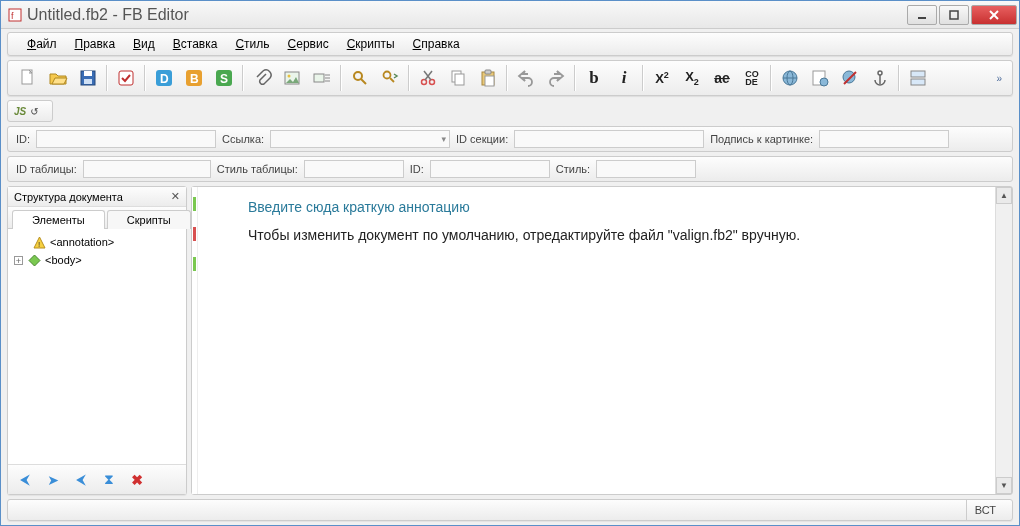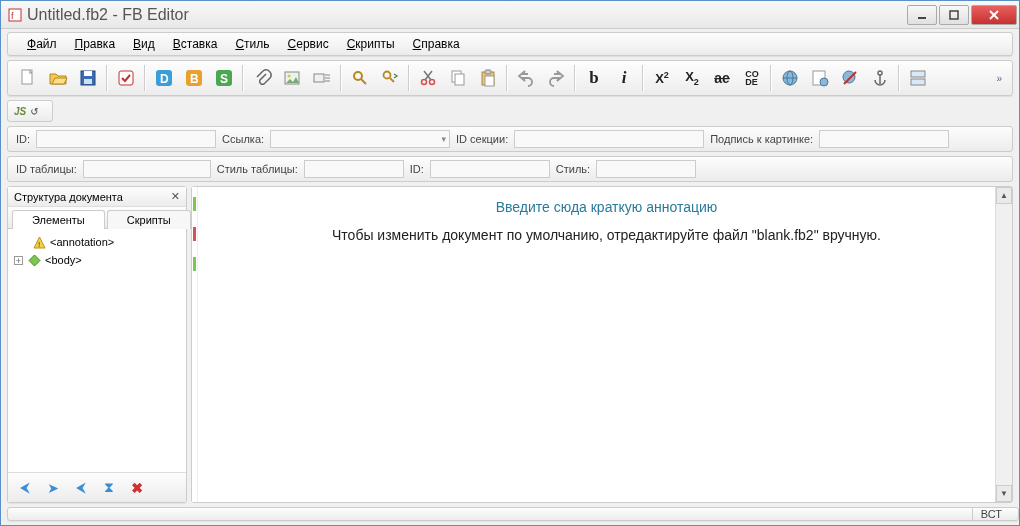--- a/index.html
+++ b/index.html
@@ -35,28 +35,28 @@
 .tree { flex: 1; padding: 4px 6px; font-size: 11px; overflow: auto; }
 .tree-row { display: flex; align-items: center; height: 18px; gap: 4px; cursor: pointer; }
 .tree-row .ind { width: 14px; text-align: center; color: #666; }
 .tree-ico { width: 14px; height: 14px; display: flex; align-items: center; justify-content: center; font-size: 11px; }
 .side-foot { height: 30px; border-top: 1px solid #ddd; background: linear-gradient(#fdfdfd,#ececec); display: flex; align-items: center; gap: 6px; padding: 0 6px; }
 .foot-btn { width: 22px; height: 20px; display: flex; align-items: center; justify-content: center; cursor: pointer; font-size: 14px; }
 .editor-pane { flex: 1; border: 1px solid #ccc; border-radius: 3px; background: #fff; display: flex; position: relative; }
 .editor-gutter { width: 6px; background: #fff; border-right: 1px solid #eee; position: relative; }
 .gut-mark { position: absolute; left: 1px; width: 3px; height: 14px; }
 .editor-body { flex: 1; padding: 8px 30px 8px 50px; font-family: "Segoe UI", Verdana, sans-serif; font-size: 14px; overflow-y: auto; }
-.editor-body p { margin: 4px 0 12px 0; text-align: center; }
+.editor-body p { margin: 4px 0 12px 0; }
 .anno { color: #2a7a9a; font-style: normal; }
 .ver { color: #c03030; }
 .norm { color: #222; }
 .scrollbar { width: 17px; background: #f0f0f0; border-left: 1px solid #ddd; display: flex; flex-direction: column; }
 .sb-btn { height: 17px; background: #eaeaea; border: 1px solid #ccc; display: flex; align-items: center; justify-content: center; font-size: 8px; color: #555; }
 .sb-track { flex: 1; }
-.statusbar { height: 14px; background: linear-gradient(#fdfdfd,#ececec); border: 1px solid #ccc; border-radius: 3px; margin: 2px 0 4px 6px; display: flex; align-items: center; padding: 0 8px; font-size: 11px; color: #444; box-shadow: 0 1px 1px rgba(0,0,0,0.06); }
+.statusbar { height: 22px; background: linear-gradient(#fdfdfd,#ececec); border: 1px solid #ccc; border-radius: 3px; margin: 2px 6px 4px 6px; display: flex; align-items: center; padding: 0 8px; font-size: 11px; color: #444; box-shadow: 0 1px 1px rgba(0,0,0,0.06); }
 .statusbar .cell { margin-left: auto; border-left: 1px solid #ccc; padding: 0 8px; height: 100%; display: flex; align-items: center; }
 svg { display: block; }
 </style>
 </head>
 <body>
 
 <div class="window">
 
   <div class="titlebar">
     <span class="icon">
@@ -338,21 +338,21 @@
     </div>
 
     <div class="editor-pane">
       <div class="editor-gutter">
         <div class="gut-mark" style="top:10px;background:#7ac850"></div>
         <div class="gut-mark" style="top:40px;background:#d85050"></div>
         <div class="gut-mark" style="top:70px;background:#7ac850"></div>
       </div>
       <div class="editor-body">
         <p class="anno">Введите сюда краткую аннотацию</p>
-        <p class="norm">Чтобы изменить документ по умолчанию, отредактируйте файл "blank.fb2" вручную.</p>
+        <p class="norm">Чтобы изменить документ по умолчанию, отредактируйте файл "valign.fb2" вручную.</p>
       </div>
       <div class="scrollbar">
         <div class="sb-btn">▲</div>
         <div class="sb-track"></div>
         <div class="sb-btn">▼</div>
       </div>
     </div>
   </div>
 
   <div class="statusbar">

